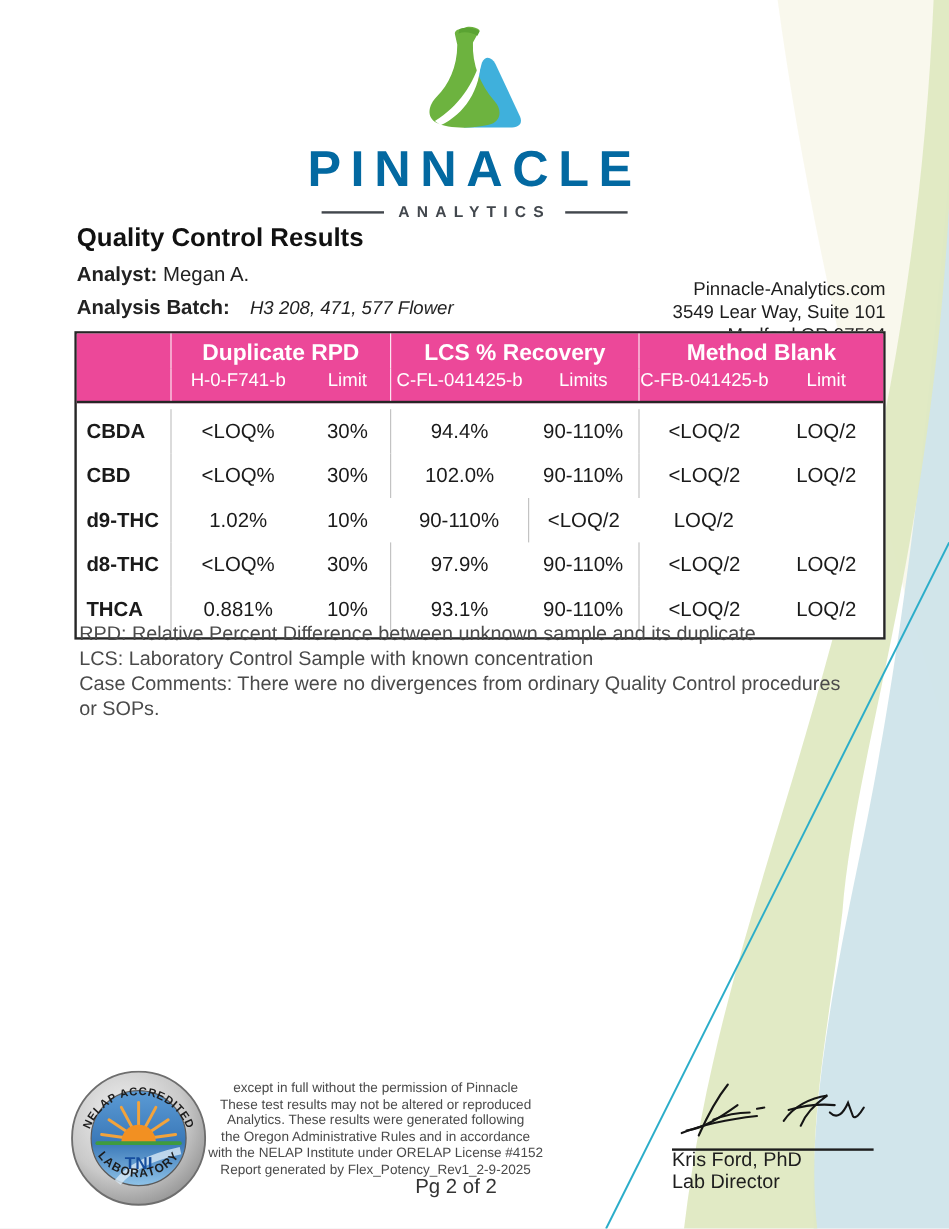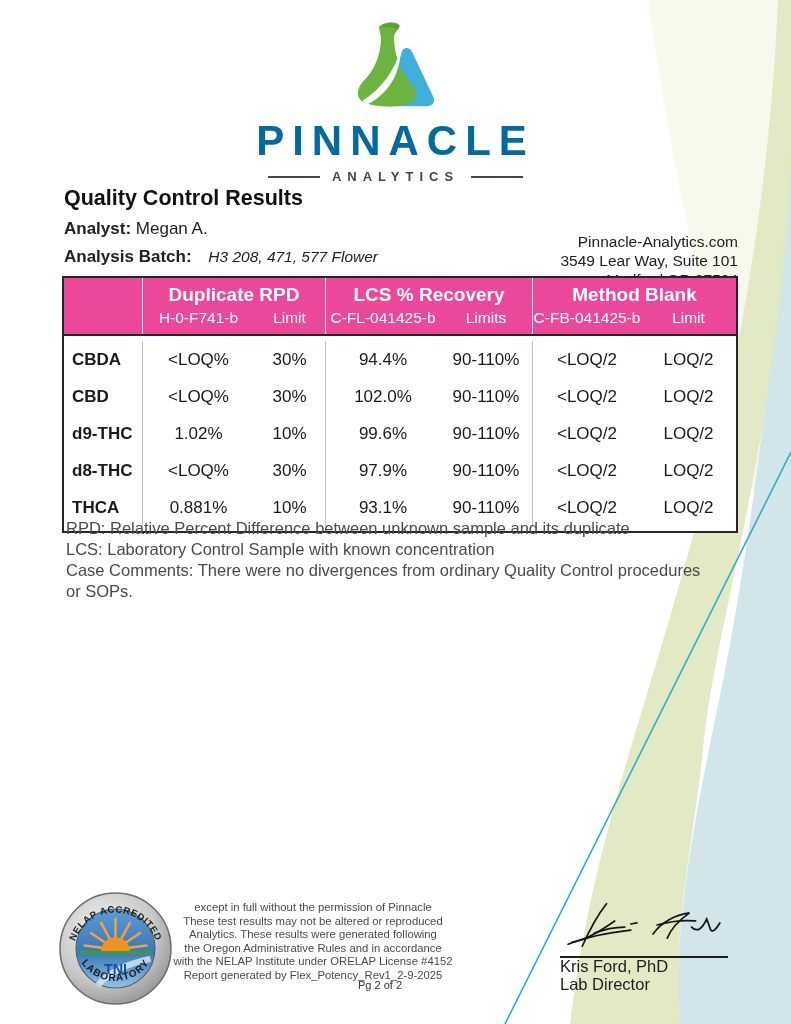--- a/index.html
+++ b/index.html
@@ -45,21 +45,21 @@
   .gdiv { border-left:1px solid #c3c3c3; }
   .tbody-pad { height:5px; }
 
   
   .notes { position:absolute; left:66px; top:518px; width:640px; font-size:16.5px; line-height:21px; color:#4a4a4a; }
 
   
   .seal { position:absolute; left:59px; top:892px; }
   .disclaimer { position:absolute; left:163px; top:901px; width:300px; text-align:center; font-size:11.3px; line-height:13.6px; color:#4a4a4a; }
   .disclaimer div { white-space:nowrap; }
-  .page-num { position:absolute; left:0; top:979px; width:760px; text-align:center; font-size:11px; color:#333; }
+  .page-num { position:absolute; left:0; top:979px; width:760px; text-align:center; font-size:17px; color:#333; }
   .sig-block { position:absolute; left:560px; top:897px; width:180px; }
   .sig-rule { width:168px; border-top:2px solid #1e1e1e; margin-top:-2px; }
   .sig-name, .sig-title { font-size:16.5px; line-height:17.5px; color:#1d1d1d; }
 </style>
 </head>
 <body>
 
 <div class="page">
 
   <svg class="bg-art" width="791" height="1024" viewBox="0 0 791 1024">
@@ -140,21 +140,20 @@
           <div class="cell gdiv">102.0%</div>
           <div class="cell">90-110%</div>
           <div class="cell gdiv">&lt;LOQ/2</div>
           <div class="cell">LOQ/2</div>
         </div>
 
         <div class="tgrid">
           <div class="cell analyte">d9-THC</div>
           <div class="cell gdiv">1.02%</div>
           <div class="cell">10%</div>
-          <div class="cell gdiv">99.6%</div>
           <div class="cell">90-110%</div>
           <div class="cell gdiv">&lt;LOQ/2</div>
           <div class="cell">LOQ/2</div>
         </div>
 
         <div class="tgrid">
           <div class="cell analyte">d8-THC</div>
           <div class="cell gdiv">&lt;LOQ%</div>
           <div class="cell">30%</div>
           <div class="cell gdiv">97.9%</div>

